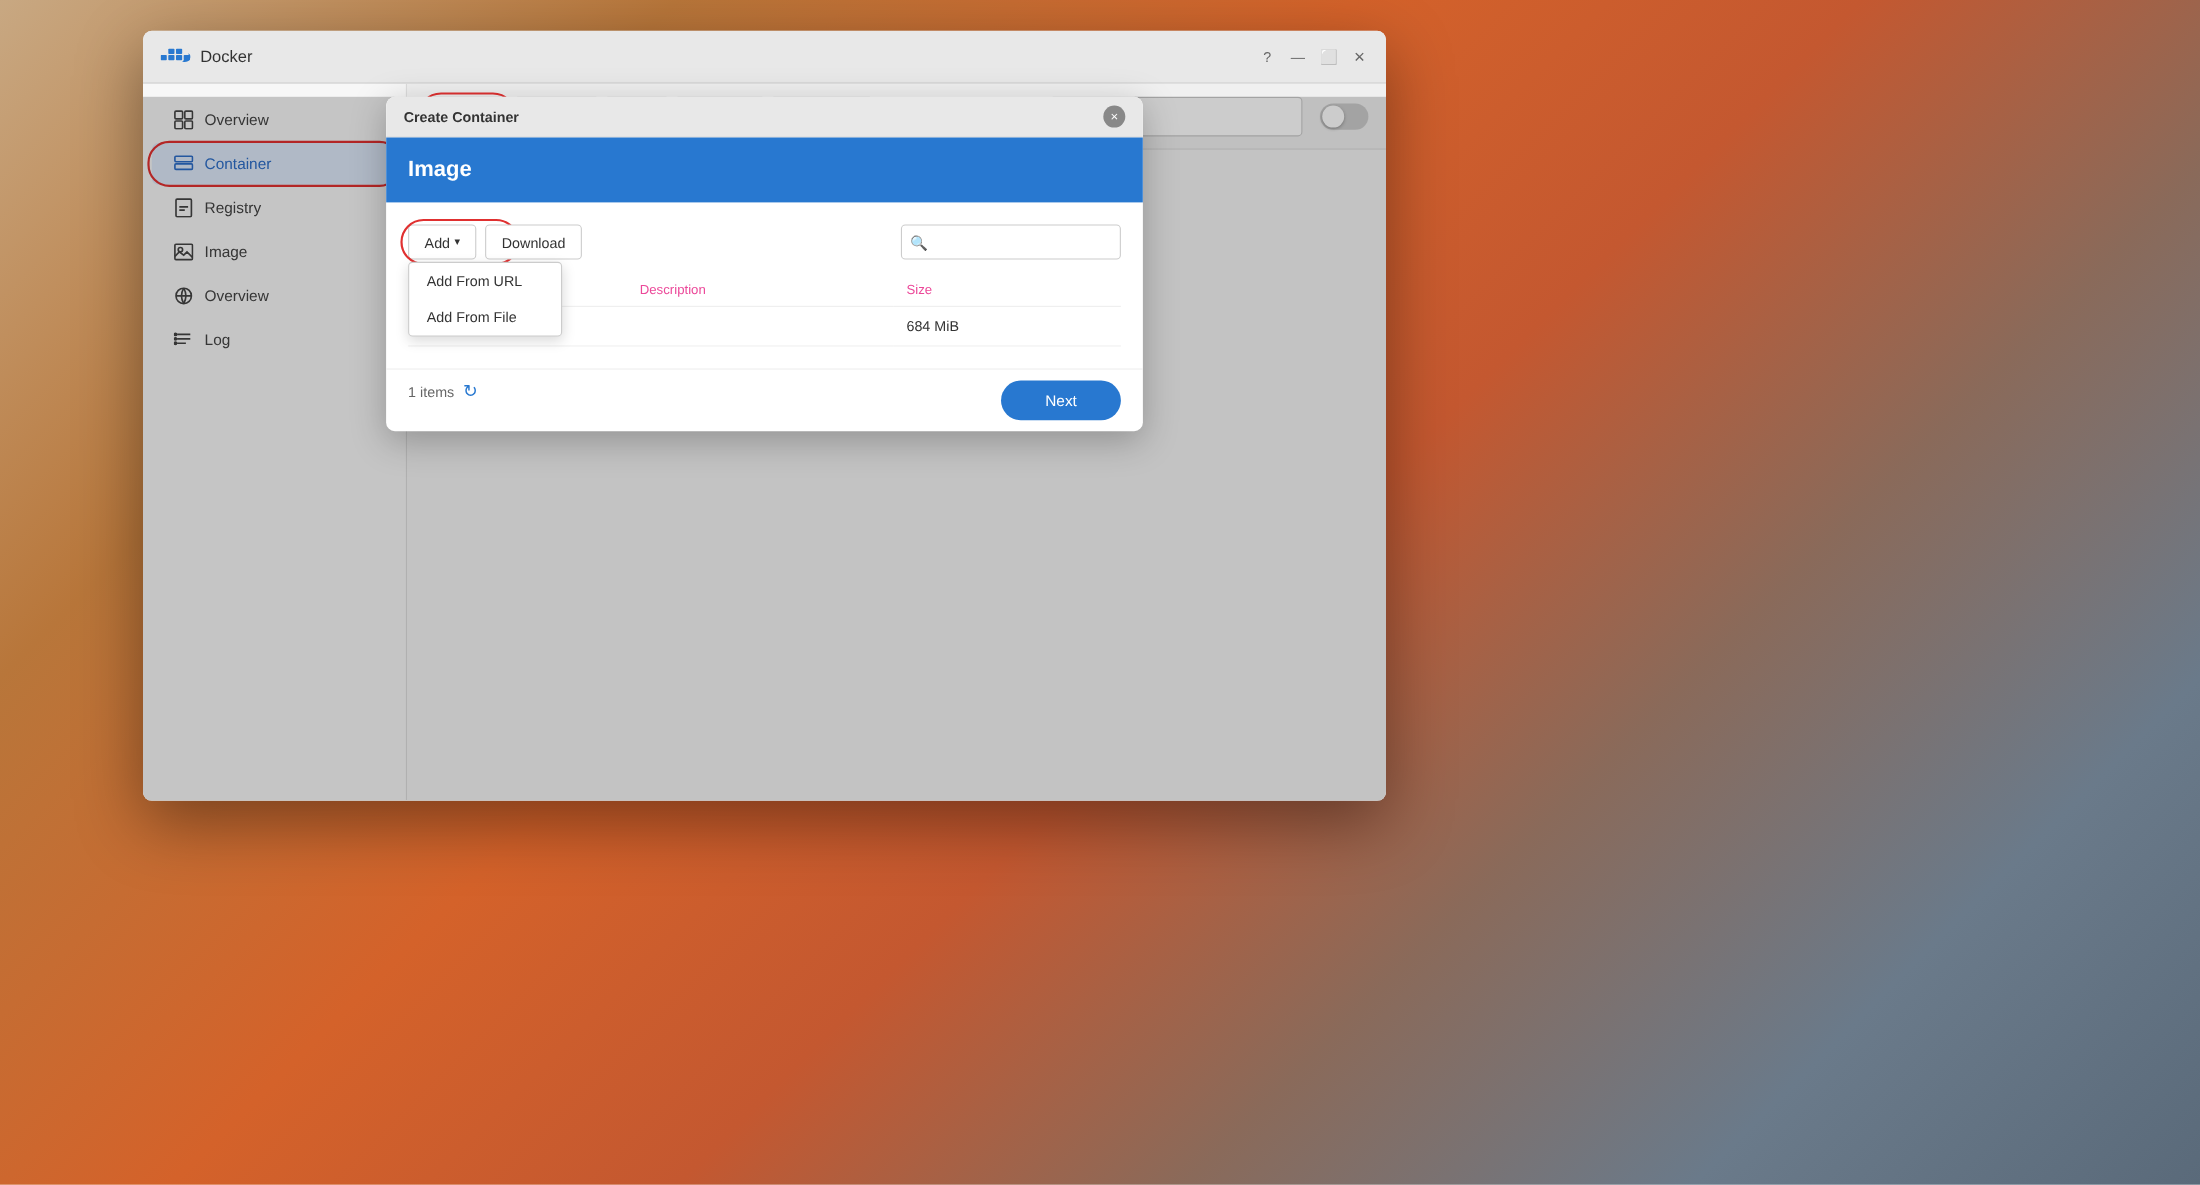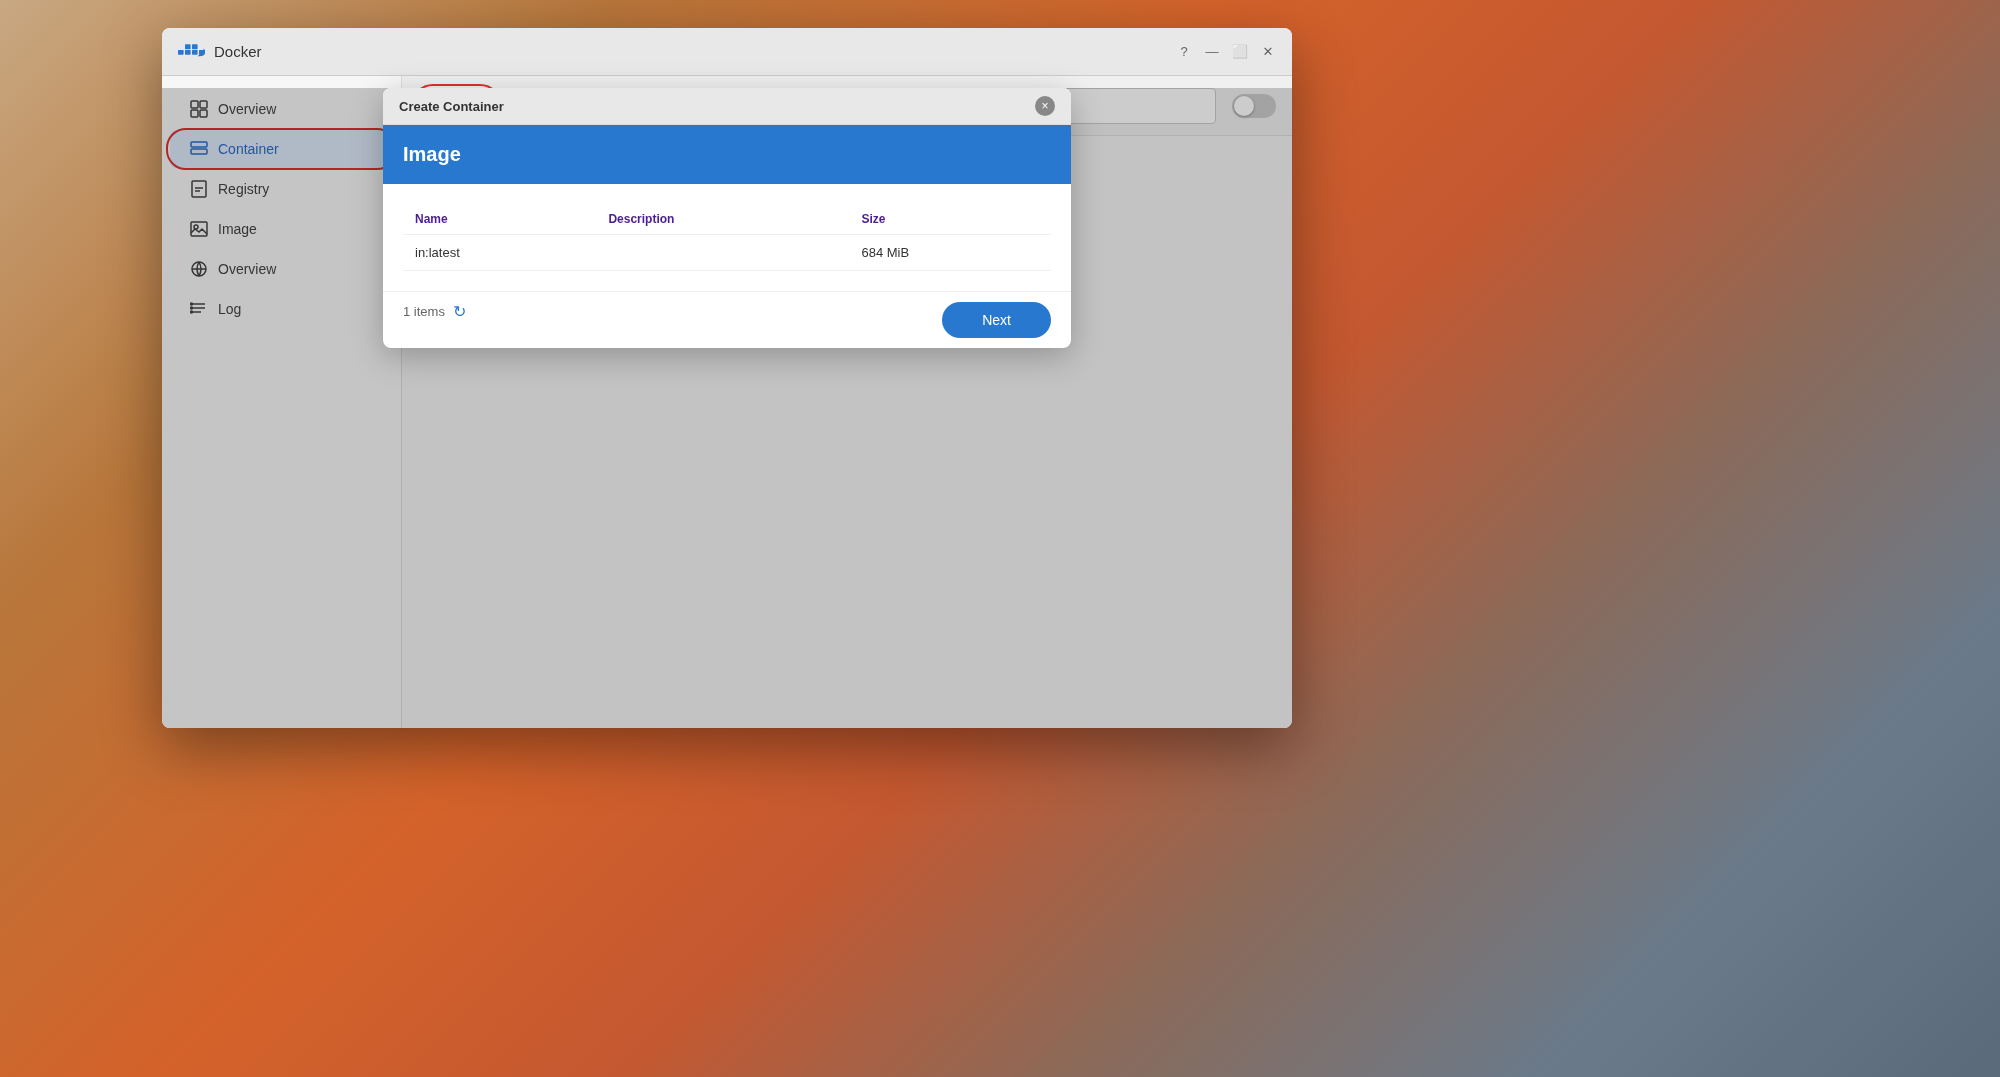--- a/index.html
+++ b/index.html
@@ -18,21 +18,20 @@
       top: 28px;
       left: 130px;
       width: 1130px;
       height: 700px;
       background: #f0f0f0;
       border-radius: 8px;
       box-shadow: 0 20px 60px rgba(0,0,0,0.4);
       display: flex;
       flex-direction: column;
       overflow: hidden;
-      margin-left: 32px;
     }
 
     
     .title-bar {
       height: 48px;
       background: #e8e8e8;
       border-bottom: 1px solid #ccc;
       display: flex;
       align-items: center;
       padding: 0 16px;
@@ -363,22 +362,22 @@
     
     .image-table {
       width: 100%;
       border-collapse: collapse;
     }
 
     .image-table th {
       text-align: left;
       padding: 8px 12px;
       font-size: 12px;
-      color: #4c1d95;
-      font-weight: 700;
+      color: #ec4899;
+      font-weight: 400;
       border-bottom: 1px solid #eee;
     }
 
     .image-table td {
       padding: 10px 12px;
       font-size: 13px;
       color: #333;
       border-bottom: 1px solid #f0f0f0;
     }
 
@@ -532,20 +531,34 @@
             <span class="modal-title-bar-text">Create Container</span>
             <div class="modal-close-btn">×</div>
           </div>
 
           <div class="modal-header">
             <span class="modal-heading">Image</span>
           </div>
 
           <div class="modal-body">
 
+            <div class="image-toolbar">
+              <div class="dropdown-container">
+                <button class="img-btn chevron circled-dropdown">Add</button>
+                <div class="dropdown-menu">
+                  <div class="dropdown-item">Add From URL</div>
+                  <div class="dropdown-item">Add From File</div>
+                </div>
+              </div>
+              <button class="img-btn">Download</button>
+              <div class="img-search">
+                <span style="color:#999; font-size:13px;">🔍</span>
+                <input type="text" style="border: none; outline: none; font-size: 13px; background: transparent; width: 100%;">
+              </div>
+            </div>
 
             <table class="image-table">
               <thead>
                 <tr>
                   <th>Name</th>
                   <th>Description</th>
                   <th>Size</th>
                 </tr>
               </thead>
               <tbody>

